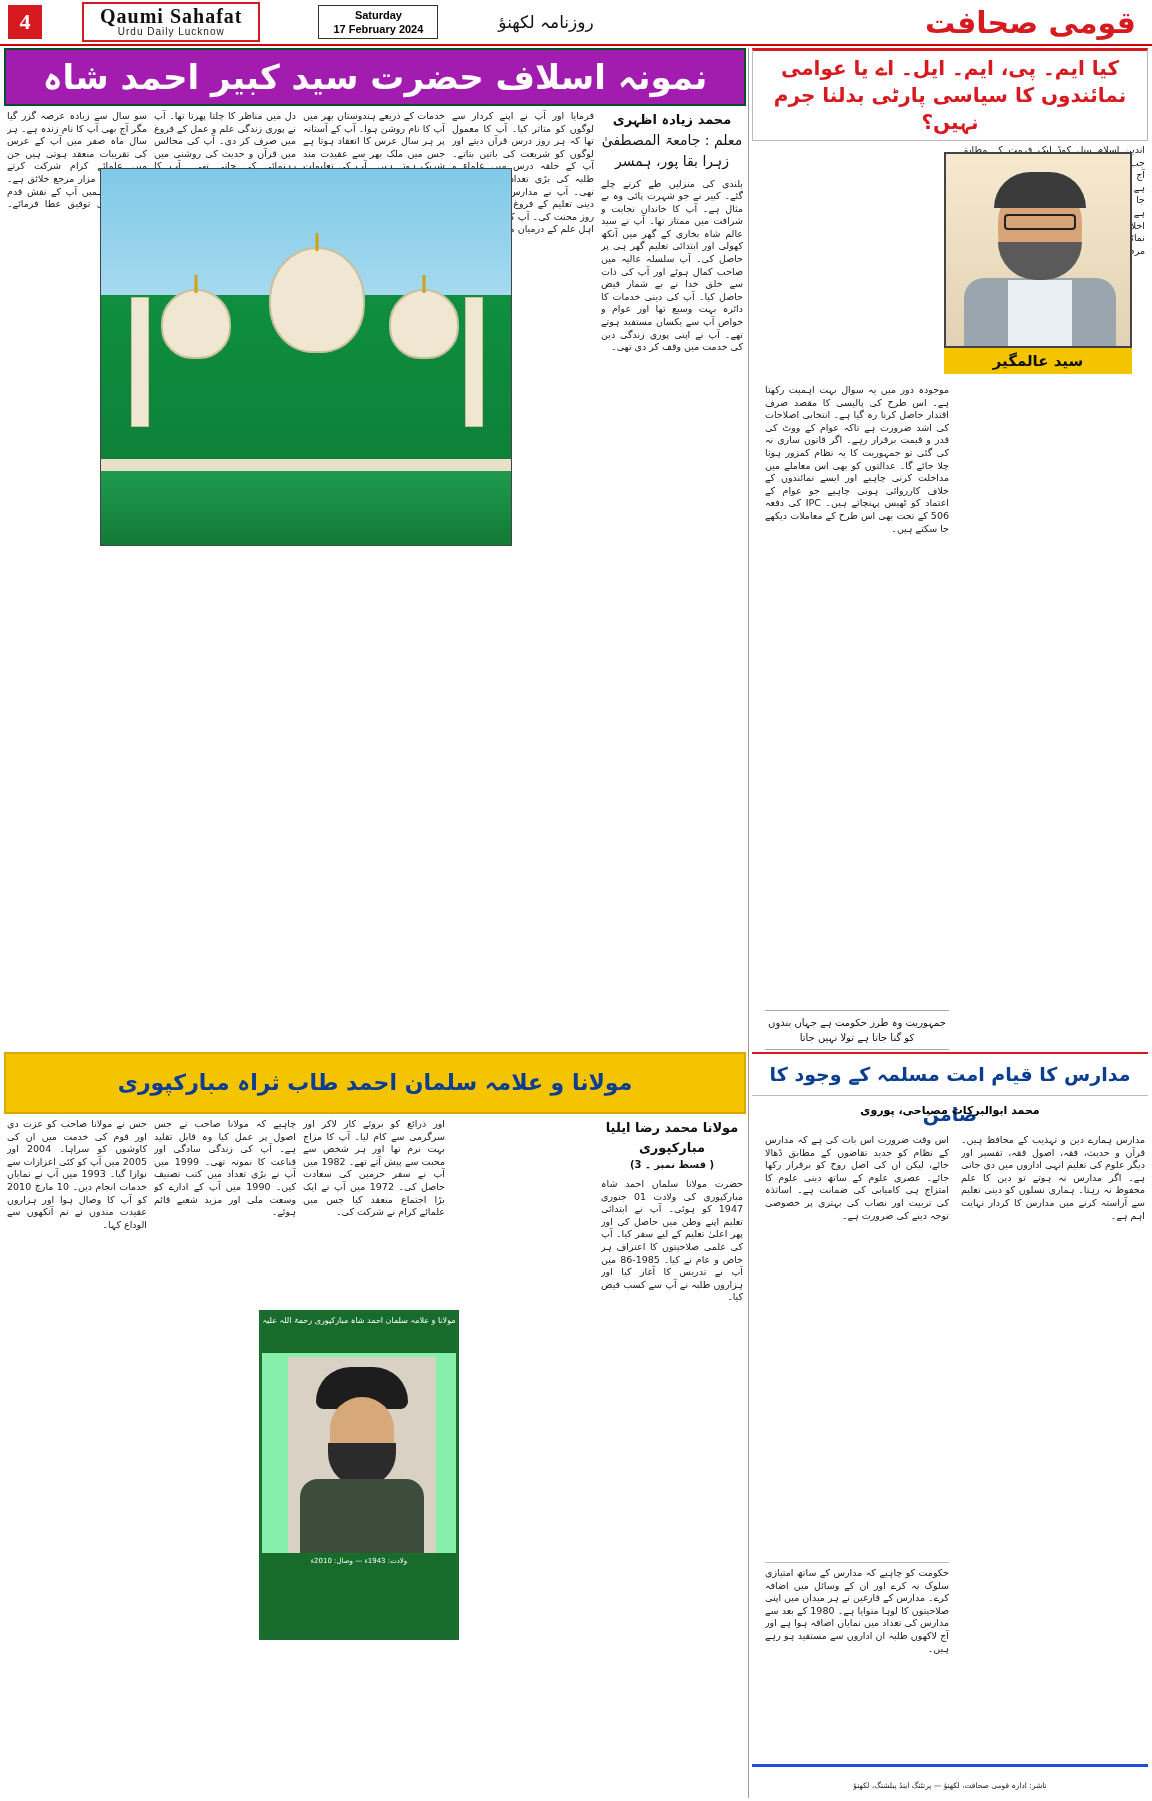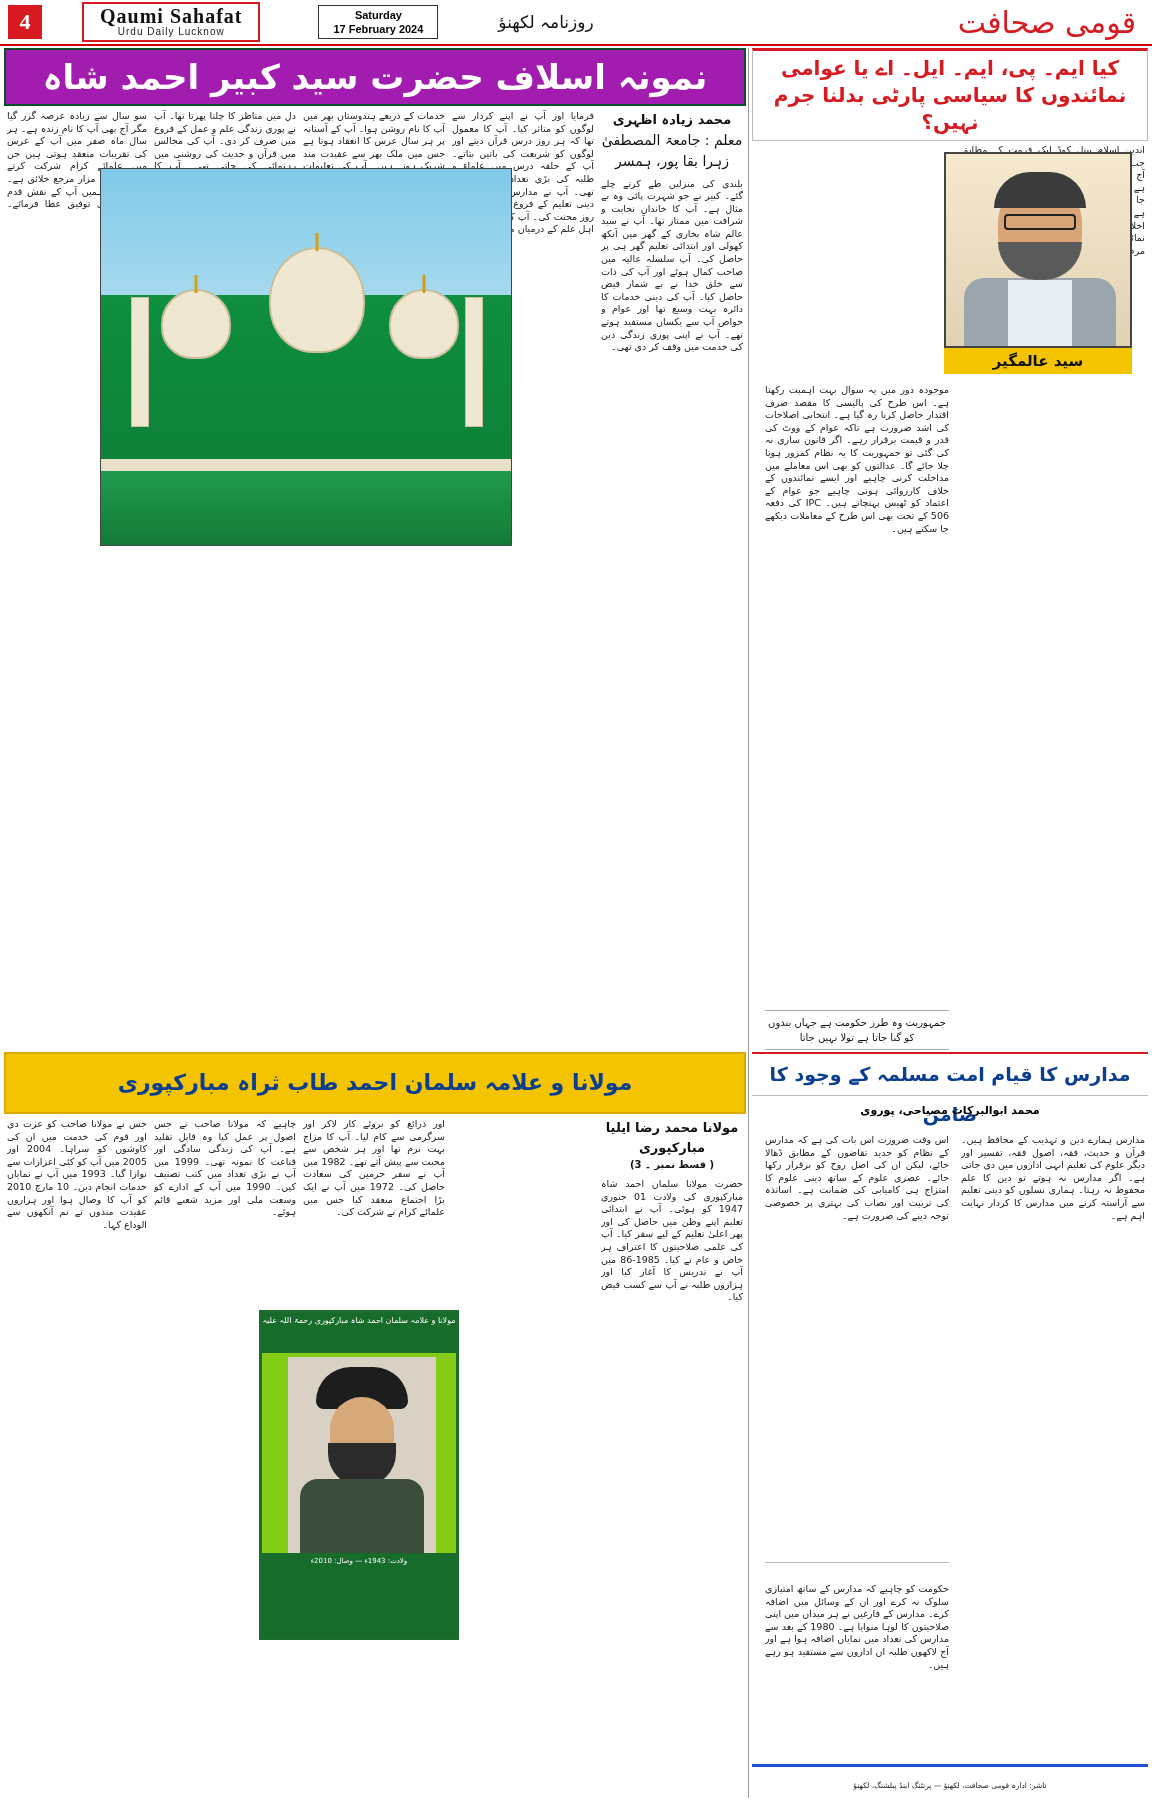--- a/index.html
+++ b/index.html
@@ -32,21 +32,21 @@
   .mast-logo .t2 { font-family:"Liberation Sans", sans-serif; font-size:10px; color:#222; letter-spacing:1px; }
   .mast-date {
     margin-left:58px; border:1px solid #333; padding:2px 14px; text-align:center;
     font-family:"Liberation Sans", sans-serif; font-size:11px; font-weight:bold; line-height:1.3;
   }
   .mast-urdu-sm {
     margin-left:60px; font-size:17px; color:#111;
     font-family:"DejaVu Sans", sans-serif; direction:rtl;
   }
   .mast-urdu-big {
-    margin-left:auto; margin-right:16px; font-size:30px; font-weight:normal; color:#d71920;
+    margin-left:auto; margin-right:16px; font-size:30px; font-weight:bold; color:#d71920;
     direction:rtl; font-family:"DejaVu Sans", sans-serif;
   }
 
   
   .body-area { position:absolute; left:0; top:48px; width:1152px; height:1750px; }
 
   .left-zone  { position:absolute; left:4px;  top:0; width:742px; height:1750px; }
   .right-zone { position:absolute; left:752px; top:0; width:396px; height:1750px; }
 
   .vrule { position:absolute; top:0; bottom:0; width:1px; background:#9a9a9a; }
@@ -131,21 +131,21 @@
     background:linear-gradient(#1f9b4e, #137a36);
   }
   .wall {
     position:absolute; left:0; right:0; bottom:70px; height:16px; background:#e8e0c8;
   }
 
   
   .l2 { position:absolute; top:1070px; height:676px; }
   .photo-portrait {
     position:absolute; left:255px; top:1262px; width:200px; height:330px;
-    border:3px solid #1c6b2f; background:#84cc16; overflow:hidden;
+    border:3px solid #1c6b2f; background:#86efac; overflow:hidden;
   }
   .pp-head {
     position:absolute; left:0; right:0; top:0; height:40px;
     background:#176b2b; color:#fff; direction:rtl; font-size:8px;
     text-align:center; padding-top:3px; line-height:1.35;
   }
   .pp-photo { position:absolute; left:26px; top:44px; width:148px; height:196px; background:#d9d2c4; overflow:hidden; }
   .pp-photo .turban { position:absolute; left:28px; top:10px; width:92px; height:42px; background:#1d1d1d; border-radius:46px 46px 10px 10px; }
   .pp-photo .face { position:absolute; left:42px; top:40px; width:64px; height:74px; background:#d7a87a; border-radius:32px 32px 28px 28px; }
   .pp-photo .beard { position:absolute; left:40px; top:86px; width:68px; height:44px; background:#2b2b2b; border-radius:0 0 34px 34px; }
@@ -328,20 +328,20 @@
 
       <div class="rt-hd2">مدارس کا قیام امت مسلمہ کے وجود کا ضامن</div>
 
       <div class="r2" style="left:0; height:690px;">
         <div style="direction:rtl;text-align:center;font-size:11px;font-weight:bold;padding:4px 0;">محمد ابوالبرکات مصباحی، پوروی</div>
         <div class="col" style="right:0; width:190px; top:34px; bottom:24px;">
           <div class="utext" style="height:600px;">مدارس ہمارے دین و تہذیب کے محافظ ہیں۔ قرآن و حدیث، فقہ، اصول فقہ، تفسیر اور دیگر علوم کی تعلیم انہی اداروں میں دی جاتی ہے۔ اگر مدارس نہ ہوتے تو دین کا علم محفوظ نہ رہتا۔ ہماری نسلوں کو دینی تعلیم سے آراستہ کرنے میں مدارس کا کردار نہایت اہم ہے۔</div>
         </div>
         <div class="col" style="right:196px; width:190px; top:34px; bottom:24px;">
           <div class="utext" style="height:420px;">اس وقت ضرورت اس بات کی ہے کہ مدارس کے نظام کو جدید تقاضوں کے مطابق ڈھالا جائے، لیکن ان کی اصل روح کو برقرار رکھا جائے۔ عصری علوم کے ساتھ دینی علوم کا امتزاج ہی کامیابی کی ضمانت ہے۔ اساتذہ کی تربیت اور نصاب کی بہتری پر خصوصی توجہ دینے کی ضرورت ہے۔</div>
-          <div class="utext" style="height:160px;margin-top:8px;border-top:1px solid #bbb;padding-top:20px;">حکومت کو چاہیے کہ مدارس کے ساتھ امتیازی سلوک نہ کرے اور ان کے وسائل میں اضافہ کرے۔ مدارس کے فارغین نے ہر میدان میں اپنی صلاحیتوں کا لوہا منوایا ہے۔ 1980 کے بعد سے مدارس کی تعداد میں نمایاں اضافہ ہوا ہے اور آج لاکھوں طلبہ ان اداروں سے مستفید ہو رہے ہیں۔</div>
+          <div class="utext" style="height:160px;margin-top:8px;border-top:1px solid #bbb;padding-top:4px;">حکومت کو چاہیے کہ مدارس کے ساتھ امتیازی سلوک نہ کرے اور ان کے وسائل میں اضافہ کرے۔ مدارس کے فارغین نے ہر میدان میں اپنی صلاحیتوں کا لوہا منوایا ہے۔ 1980 کے بعد سے مدارس کی تعداد میں نمایاں اضافہ ہوا ہے اور آج لاکھوں طلبہ ان اداروں سے مستفید ہو رہے ہیں۔</div>
         </div>
         <div class="footer-note">ناشر: ادارہ قومی صحافت، لکھنؤ — پرنٹنگ اینڈ پبلشنگ، لکھنؤ</div>
       </div>
     </div>
 
   </div>
 </div>
 
 </body></html>

